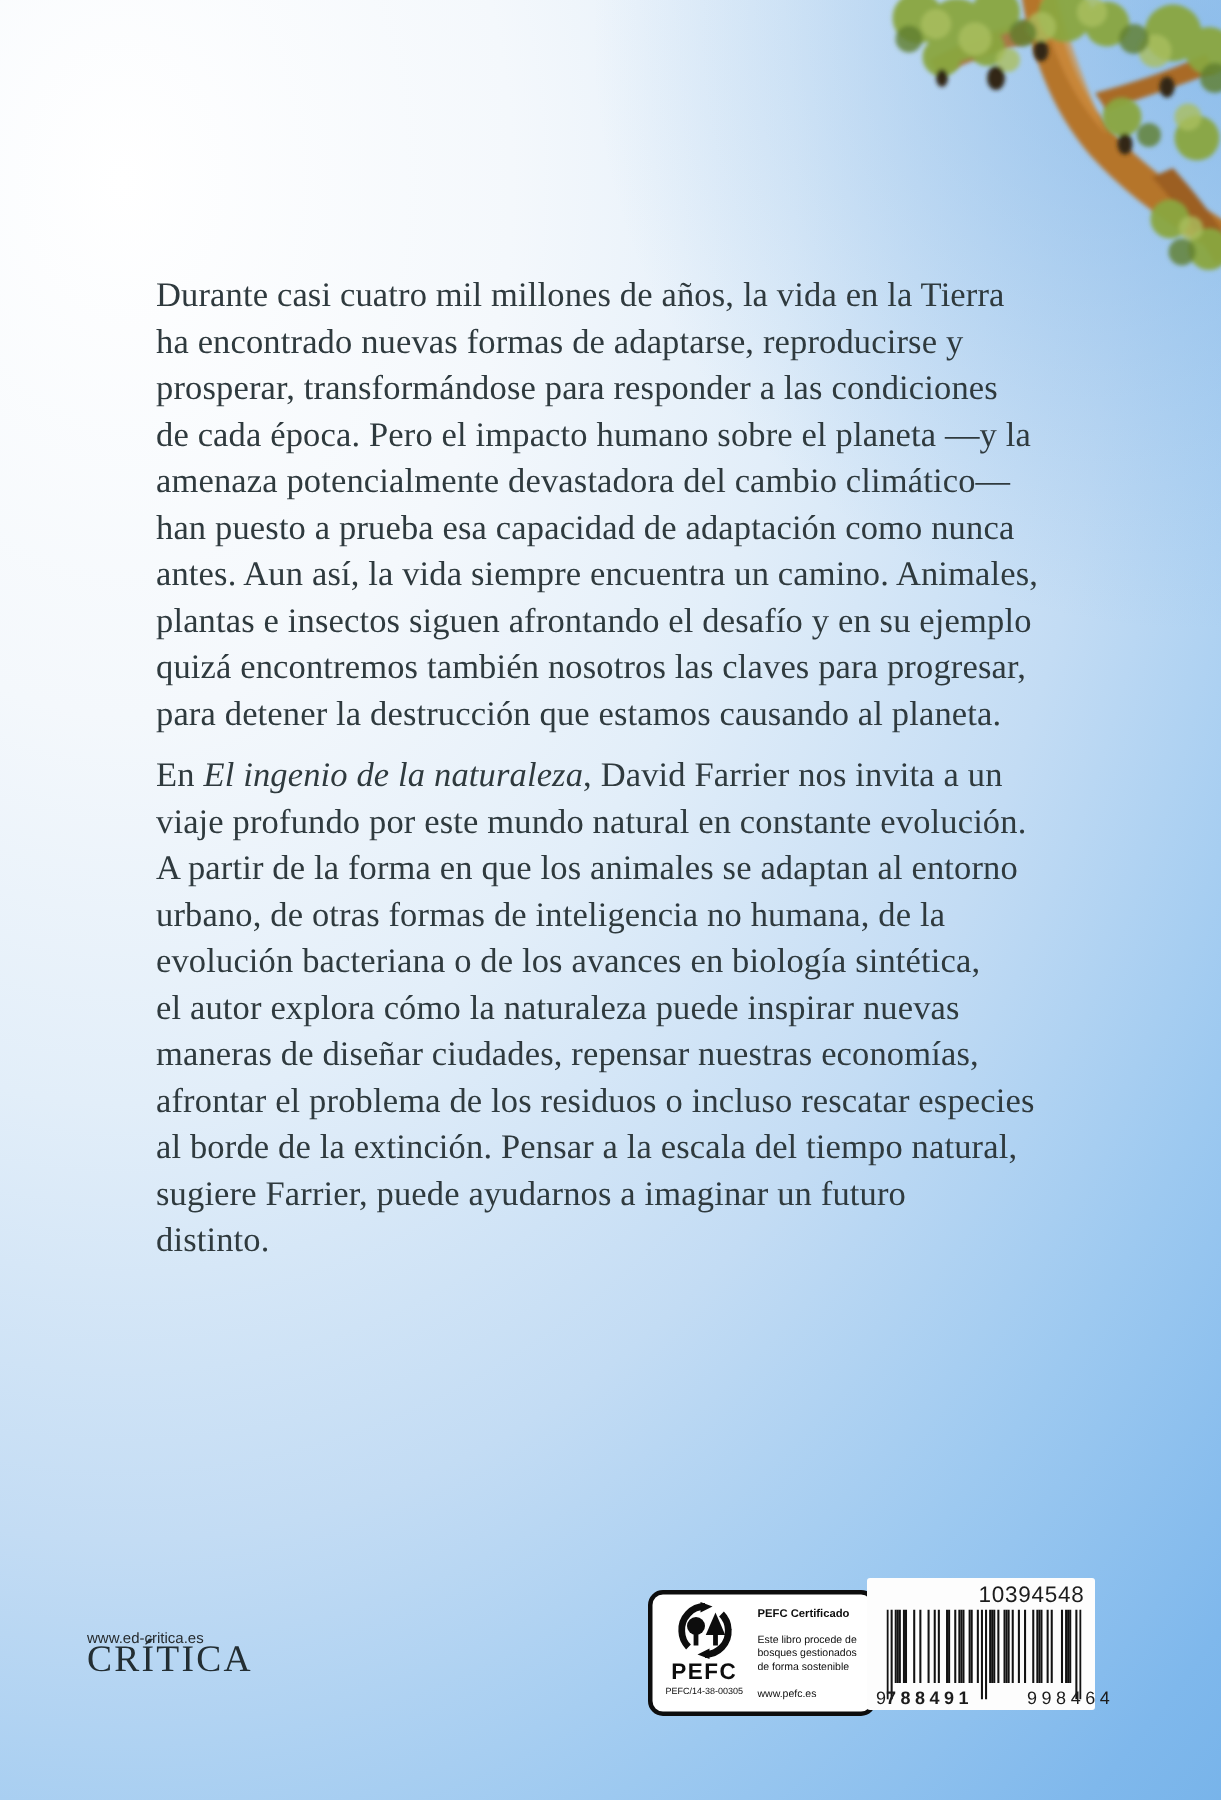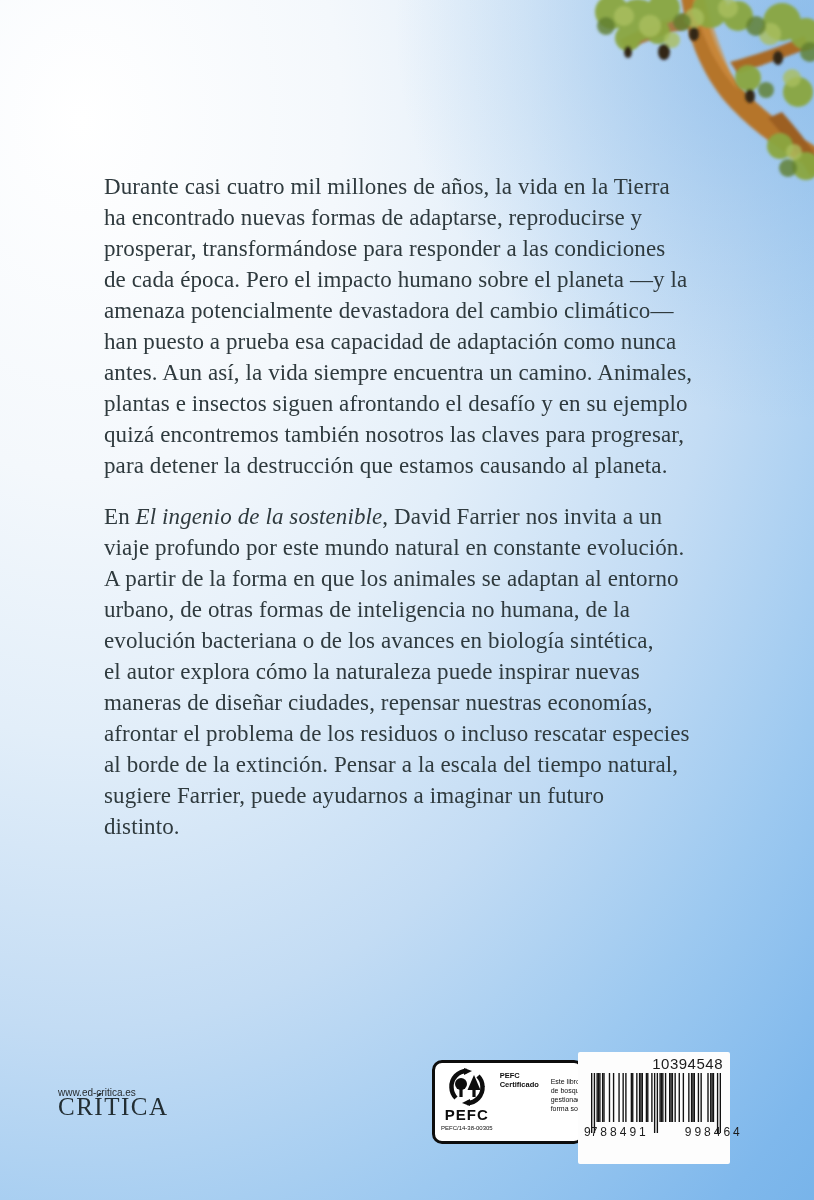--- a/index.html
+++ b/index.html
@@ -16,21 +16,21 @@
 
   
   .tree{position:absolute;top:0;right:0;width:272px;height:192px;}
 
   
   .para{
     position:absolute;left:104px;width:668px;
     font-size:23px;line-height:31px;color:#2f3a3e;
     white-space:pre-line;letter-spacing:.1px;
   }
-  .p1{top:123px;margin-top:48px;}
+  .p1{top:133px;margin-top:48px;}
   .p2{top:478px;}
   .tagline{
     position:absolute;left:104px;top:868px;width:690px;
     font-family:"DejaVu Serif", serif;font-weight:700;
     font-size:22.5px;line-height:32px;color:#4e6e4b;
     white-space:pre-line;letter-spacing:.2px;
   }
 
   
   .publisher{
@@ -44,43 +44,43 @@
   }
 
   .pefc-box{
     position:absolute;left:432px;top:1060px;width:152px;height:84px;
     background:#fff;border:3px solid #0d0d0d;border-radius:10px;
     box-sizing:border-box;display:flex;padding:5px 6px 4px 6px;
   }
   .pefc-left{width:64px;display:flex;flex-direction:column;align-items:center;}
   .pefc-name{font-family:"Liberation Sans", sans-serif;font-weight:700;font-size:15px;letter-spacing:1px;color:#0d0d0d;line-height:15px;margin-top:1px;}
   .pefc-license{font-family:"Liberation Sans", sans-serif;font-size:6px;color:#0d0d0d;margin-top:3px;white-space:nowrap;}
-  .pefc-right{flex:1;padding-left:7px;display:flex;}
+  .pefc-right{flex:1;padding-left:7px;display:flex;flex-direction:column;}
   .pefc-cert{font-family:"Liberation Sans", sans-serif;font-weight:700;font-size:7.5px;color:#0d0d0d;margin-top:3px;}
   .pefc-desc{font-family:"Liberation Sans", sans-serif;font-size:7px;line-height:9px;color:#0d0d0d;margin-top:9px;width:70px;}
   .pefc-site{font-family:"Liberation Sans", sans-serif;font-size:7px;color:#0d0d0d;margin-top:10px;}
 
   .barcode-box{
-    position:absolute;left:578px;top:1052px;width:152px;height:112px;
+    position:absolute;left:578px;top:1052px;width:152px;height:88px;
     background:#fdfdfd;border-radius:2px;box-sizing:border-box;
     padding:3px 7px 2px 7px;
   }
   .barcode-sku{
     font-family:"Liberation Sans", sans-serif;font-size:15px;color:#1c1c1c;
     text-align:right;line-height:17px;letter-spacing:.5px;
   }
   .bars-wrap{position:relative;margin-top:1px;margin-left:6px;width:130px;height:66px;}
   .bars{position:absolute;left:0;top:0;width:130px;height:60px;}
   .barcode-digits{
     position:absolute;left:-7px;bottom:1px;width:143px;height:13px;
     font-family:"Liberation Sans", sans-serif;font-size:12px;color:#1c1c1c;
     display:flex;
   }
   .bd-first{width:12px;text-align:left;}
-  .bd-g1{width:62px;letter-spacing:3px;background:transparent;}
+  .bd-g1{width:62px;letter-spacing:3px;background:transparent;font-weight:bold;}
   .bd-g2{flex:1;text-align:center;letter-spacing:3px;margin-left:36px;}
 </style>
 </head>
 <body>
 
 <div class="cover">
 
   <svg class="tree" viewBox="0 0 272 192">
     <defs>
       <filter id="soft" x="-20%" y="-20%" width="140%" height="140%">
@@ -145,21 +145,21 @@
 ha encontrado nuevas formas de adaptarse, reproducirse y
 prosperar, transformándose para responder a las condiciones
 de cada época. Pero el impacto humano sobre el planeta —y la
 amenaza potencialmente devastadora del cambio climático—
 han puesto a prueba esa capacidad de adaptación como nunca
 antes. Aun así, la vida siempre encuentra un camino. Animales,
 plantas e insectos siguen afrontando el desafío y en su ejemplo
 quizá encontremos también nosotros las claves para progresar,
 para detener la destrucción que estamos causando al planeta.</p>
 
-  <p class="para p2"><span>En </span><i>El ingenio de la sostenible</i><span>, David Farrier nos invita a un
+  <p class="para p2"><span>En </span><i>El ingenio de la naturaleza</i><span>, David Farrier nos invita a un
 viaje profundo por este mundo natural en constante evolución.
 A partir de la forma en que los animales se adaptan al entorno
 urbano, de otras formas de inteligencia no humana, de la
 evolución bacteriana o de los avances en biología sintética,
 el autor explora cómo la naturaleza puede inspirar nuevas
 maneras de diseñar ciudades, repensar nuestras economías,
 afrontar el problema de los residuos o incluso rescatar especies
 al borde de la extinción. Pensar a la escala del tiempo natural,
 sugiere Farrier, puede ayudarnos a imaginar un futuro
 distinto.</span></p>

